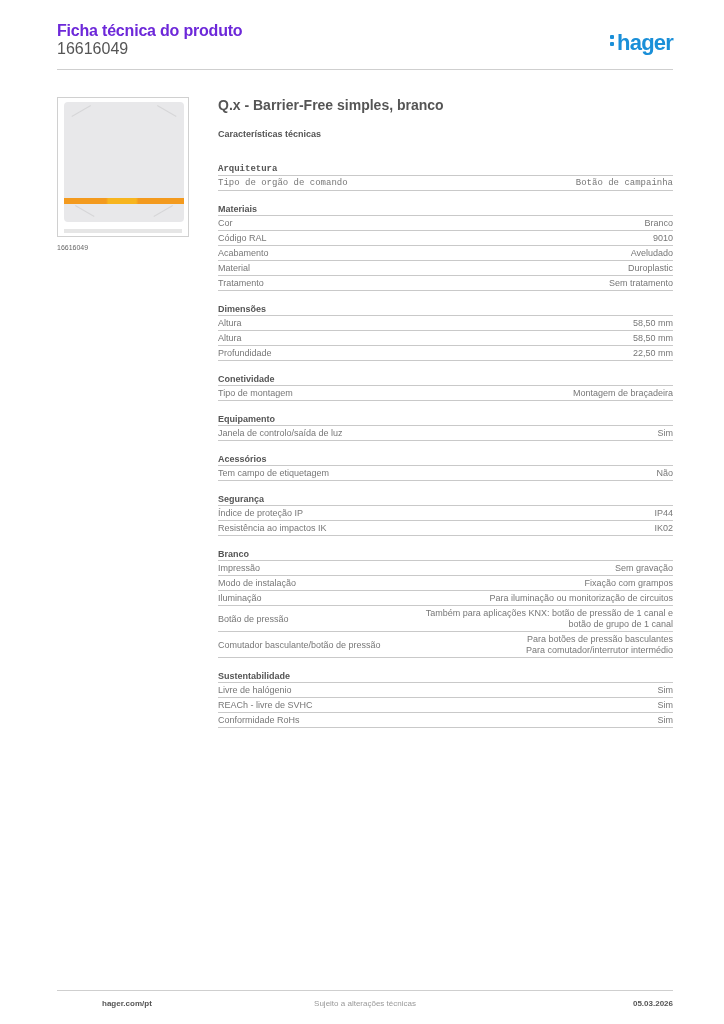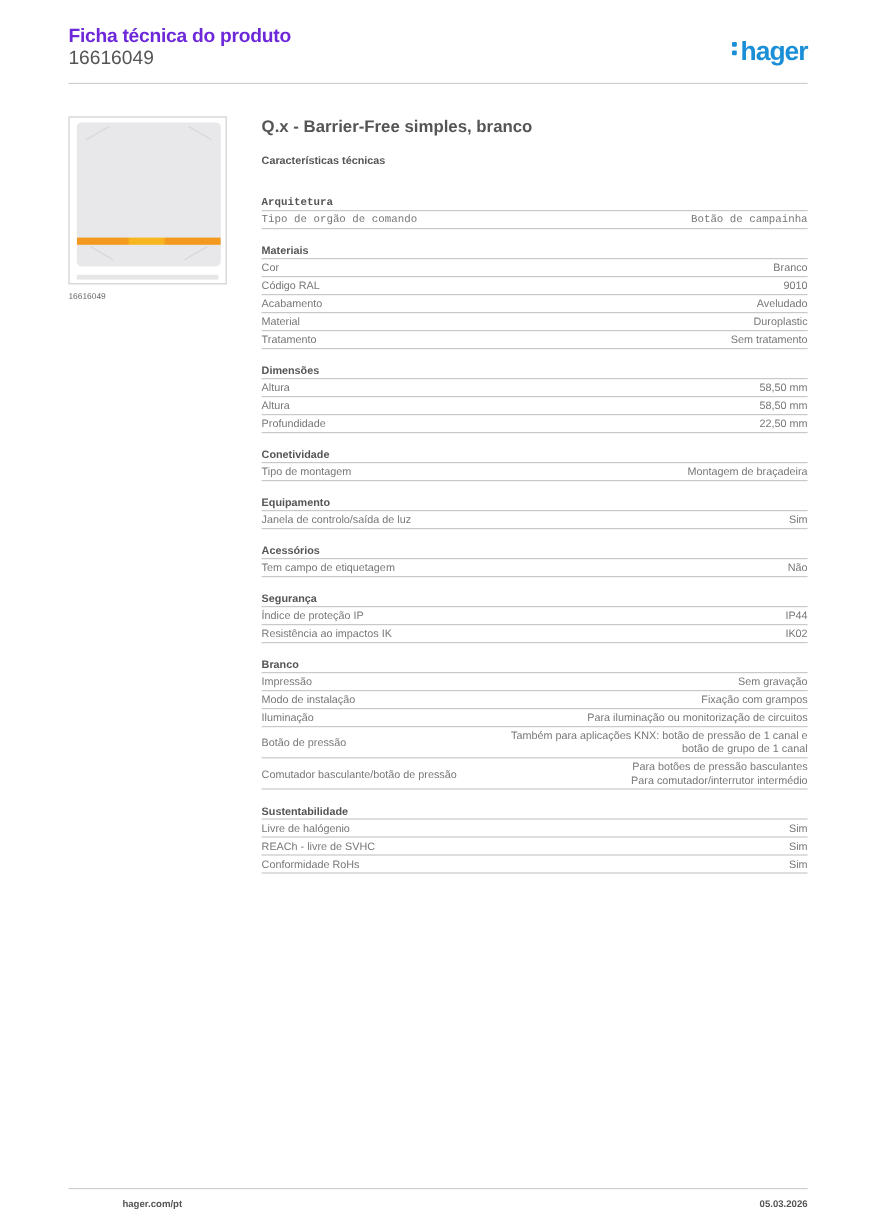--- a/index.html
+++ b/index.html
@@ -182,14 +182,15 @@
         <div class="row">
           <span class="label">Conformidade RoHs</span>
           <span class="value">Sim</span>
         </div>
       </section>
     </div>
 </main>
 
 <footer class="footer">
   <div class="footer-left">hager.com/pt</div>
+  <div class="footer-center">Sujeito a alterações técnicas</div>
   <div class="footer-right">05.03.2026</div>
 </footer>
 
 </body></html>

